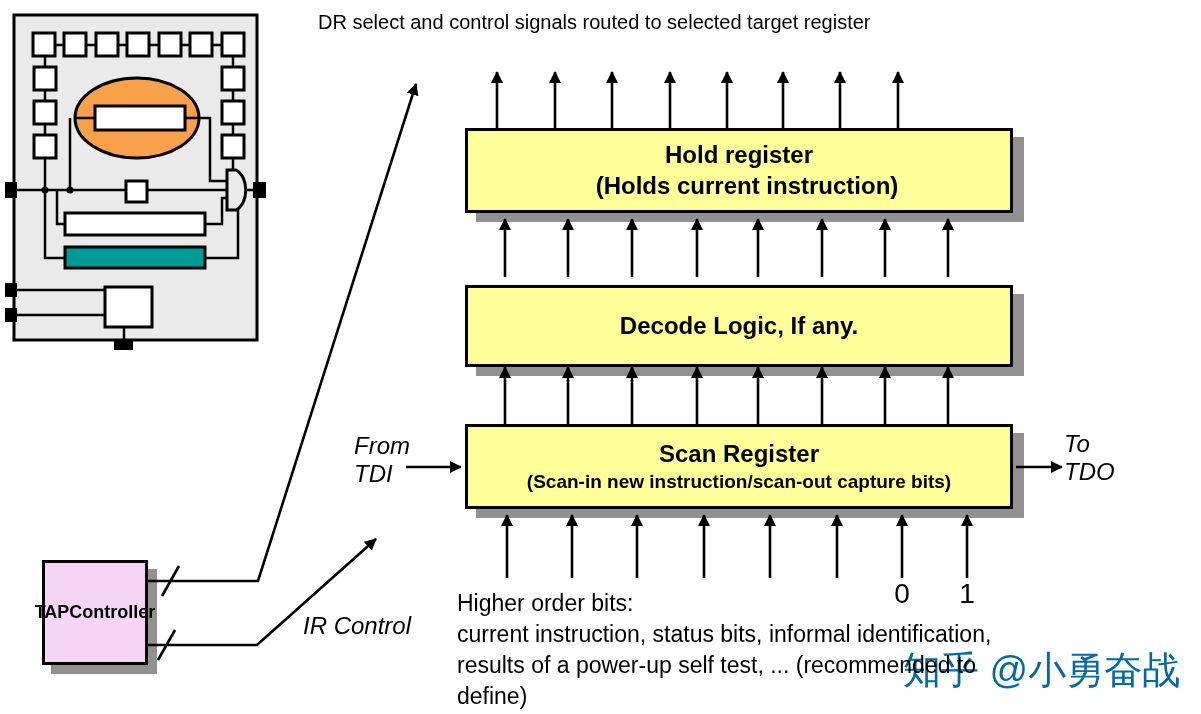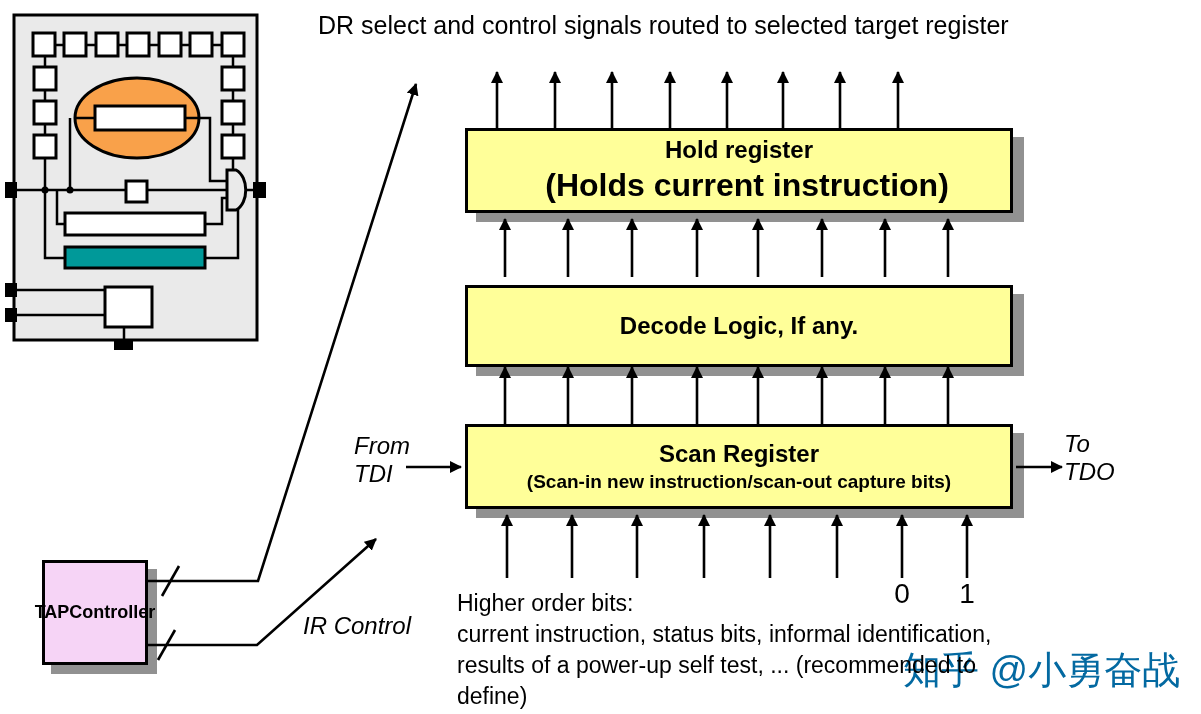--- a/index.html
+++ b/index.html
@@ -1,36 +1,36 @@
 <!DOCTYPE html>
 <html><head>
 <meta charset="utf-8">
 <style>
   html,body{margin:0;padding:0;background:#ffffff;}
   .canvas{
     position:relative;width:1201px;height:714px;background:#ffffff;overflow:hidden;
     font-family:"Liberation Sans","DejaVu Sans",sans-serif;color:#000;
   }
   .title{
-    position:absolute;left:318px;top:11px;font-size:25px;white-space:nowrap;
+    position:absolute;left:318px;top:11px;font-size:20px;white-space:nowrap;
   }
   svg{position:absolute;left:0;top:0;}
   .chip-svg{left:0;top:0;}
   .overlay{left:0;top:0;pointer-events:none;}
   .regbox{
     position:absolute;left:465px;width:548px;box-sizing:border-box;
     background:#FFFF99;border:3px solid #000;box-shadow:11px 9px 0 #919191;
     display:flex;flex-direction:column;align-items:center;justify-content:center;
     text-align:center;font-weight:bold;line-height:1.28;
   }
   .box-hold{top:128px;height:85px;}
   .box-decode{top:285px;height:82px;}
   .box-scan{top:424px;height:85px;}
   .box-title{font-size:24px;}
-  .box-sub{font-size:32px;margin-left:16px;}
+  .box-sub{font-size:24px;margin-left:16px;}
   .box-sub-small{font-size:19px;}
   .lbl{position:absolute;font-size:24px;line-height:1.15;white-space:nowrap;font-style:italic;}
   .lbl-from{left:354px;top:432px;}
   .lbl-to{left:1064px;top:430px;}
   .lbl-ir{left:303px;top:612px;}
   .bit{position:absolute;top:578px;width:32px;text-align:center;font-size:28px;}
   .bit-0{left:886px;}
   .bit-1{left:951px;}
   .tapbox{
     position:absolute;left:42px;top:560px;width:106px;height:105px;box-sizing:border-box;

